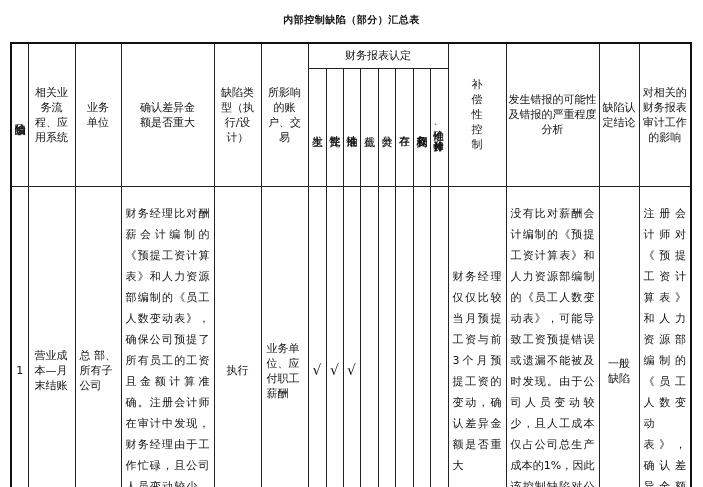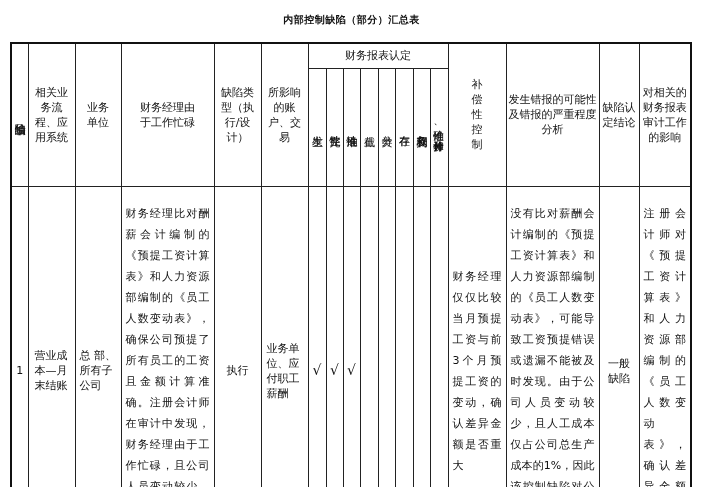--- a/index.html
+++ b/index.html
@@ -43,21 +43,21 @@
       <col style="width:40px">
       <col style="width:52px">
   </colgroup>
   <tbody>
       <tr style="height:25px">
     <th rowspan="2">
           <div class="vert">缺陷编号</div>
         </th>
     <th rowspan="2" style="padding:0 3px">相关业务流程、应用系统</th>
     <th rowspan="2" style="padding:0 10px">业务单位</th>
-    <th rowspan="2" style="padding:0 14px">财务经理由于工作忙碌</th>
+    <th rowspan="2" style="padding:0 14px">确认差异金额是否重大</th>
     <th rowspan="2" style="padding:17px 4px">缺陷类型（执行/设计）</th>
     <th rowspan="2" style="padding:0 3px">所影响的账户、交易</th>
     <th colspan="8">财务报表认定</th>
     <th rowspan="2" style="padding:0 22px">补偿性控制</th>
     <th rowspan="2" style="padding:0 0">发生错报的可能性及错报的严重程度分析</th>
     <th rowspan="2" style="padding:0 2px">缺陷认定结论</th>
     <th rowspan="2" style="padding:0 2px">对相关的财务报表审计工作的影响</th>
   </tr>
   <tr style="height:118px">
     <th>

